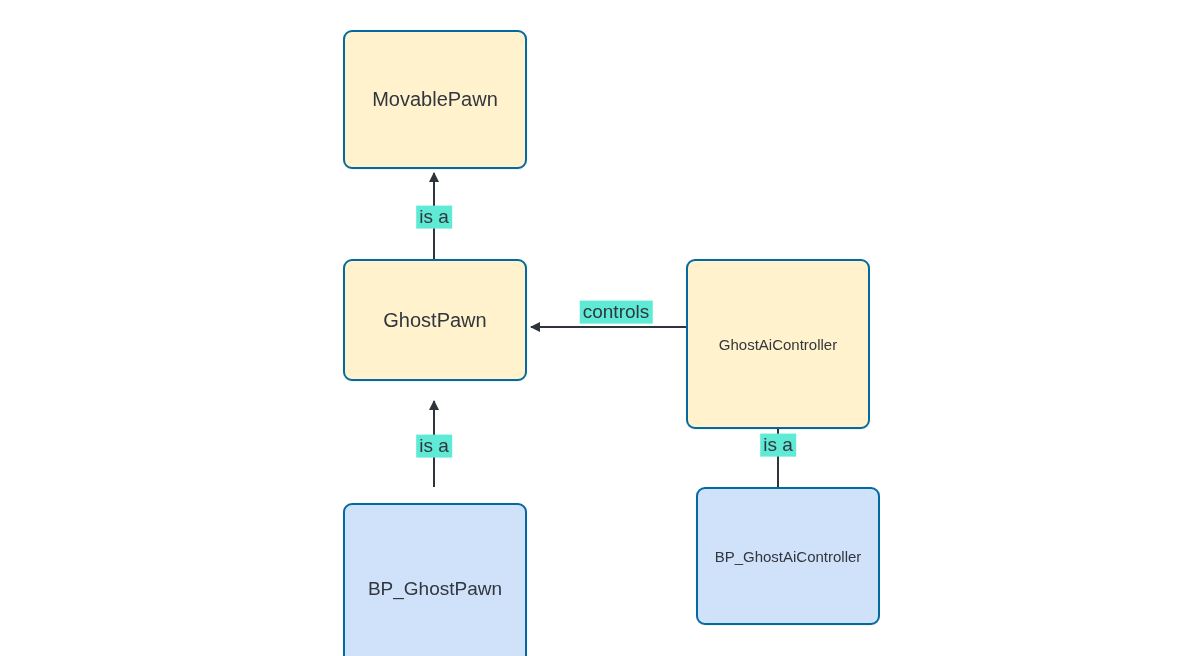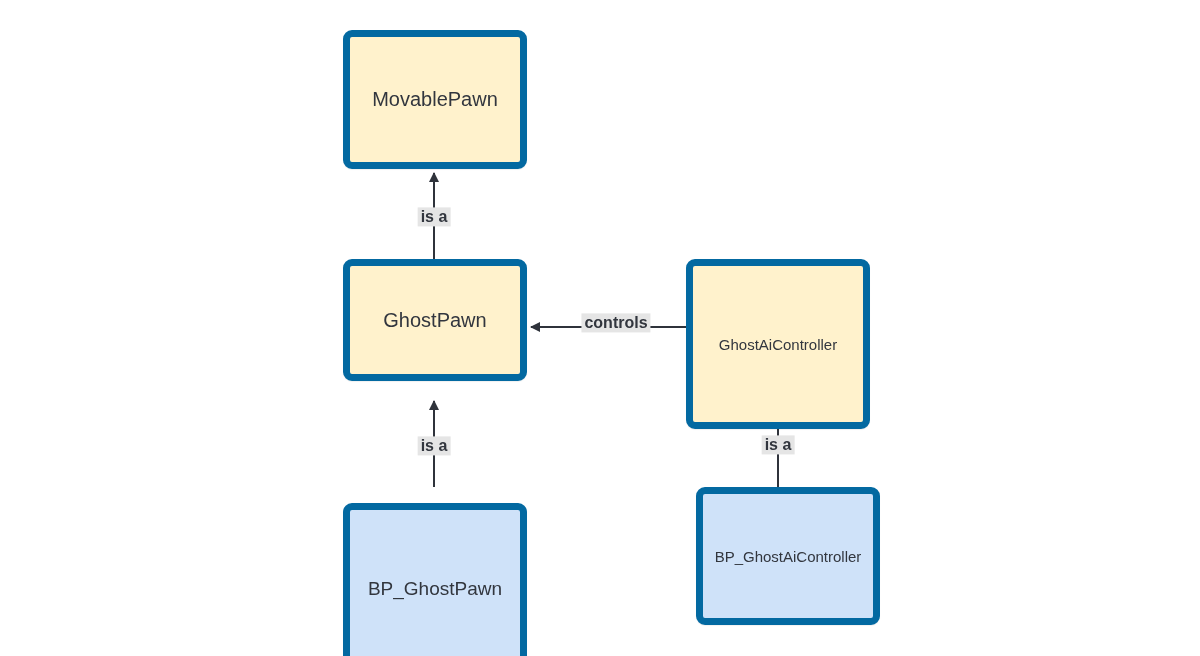--- a/index.html
+++ b/index.html
@@ -21,53 +21,53 @@
     position: absolute;
     left: 0;
     top: 0;
     width: 1200px;
     height: 656px;
     pointer-events: none;
   }
   .node {
     position: absolute;
     box-sizing: border-box;
-    border: 7px solid #0369a1;
+    border: 2px solid #0369a1;
     border-radius: 9px;
     display: flex;
     align-items: center;
     justify-content: center;
     text-align: center;
     color: #32363e;
     box-shadow: 0 1px 1px rgba(0,0,0,0.06);
   }
   .node-class { background: #fff2cc; }
   .node-blueprint { background: #cfe2f9; }
 
   .node-movable-pawn        { left: 343px; top: 30px;  width: 184px; height: 139px; font-size: 20px; }
   .node-ghost-pawn          { left: 343px; top: 259px; width: 184px; height: 122px; font-size: 20px; }
   .node-ghost-ai-controller { left: 686px; top: 259px; width: 184px; height: 170px; font-size: 15px; }
   .node-bp-ghost-pawn       { left: 343px; top: 503px; width: 184px; height: 172px; font-size: 19px; }
   .node-bp-ghost-ai-controller { left: 686px; top: 487px; width: 184px; height: 138px; font-size: 15px; margin-left: 10px; }
 
   .edge-label {
     position: absolute;
     transform: translate(-50%, -50%);
-    background: #e5e5e5;
+    background: #5eead4;
     color: #32363e;
-    font-weight: bold;
-    font-size: 16px;
+    font-weight: normal;
+    font-size: 19px;
     padding: 0 3px;
     white-space: nowrap;
     line-height: 1.2;
   }
   .edge-label-isa-ghostpawn   { left: 434px; top: 217px; }
   .edge-label-isa-bpghostpawn { left: 434px; top: 446px; }
   .edge-label-isa-bpghostai   { left: 778px; top: 445px; }
-  .edge-label-controls        { left: 616px; top: 323px; }
+  .edge-label-controls        { left: 616px; top: 312px; }
 </style>
 </head>
 <body>
 
 <div class="canvas">
 
   <svg class="edges-svg" viewBox="0 0 1200 656" xmlns="http://www.w3.org/2000/svg">
     <defs>
       <marker id="arrowhead" viewBox="0 0 12 12" refX="10" refY="6" markerWidth="12" markerHeight="12" markerUnits="userSpaceOnUse" orient="auto">
         <path d="M1,1 L11,6 L1,11 Z" fill="#2f333b"></path>

